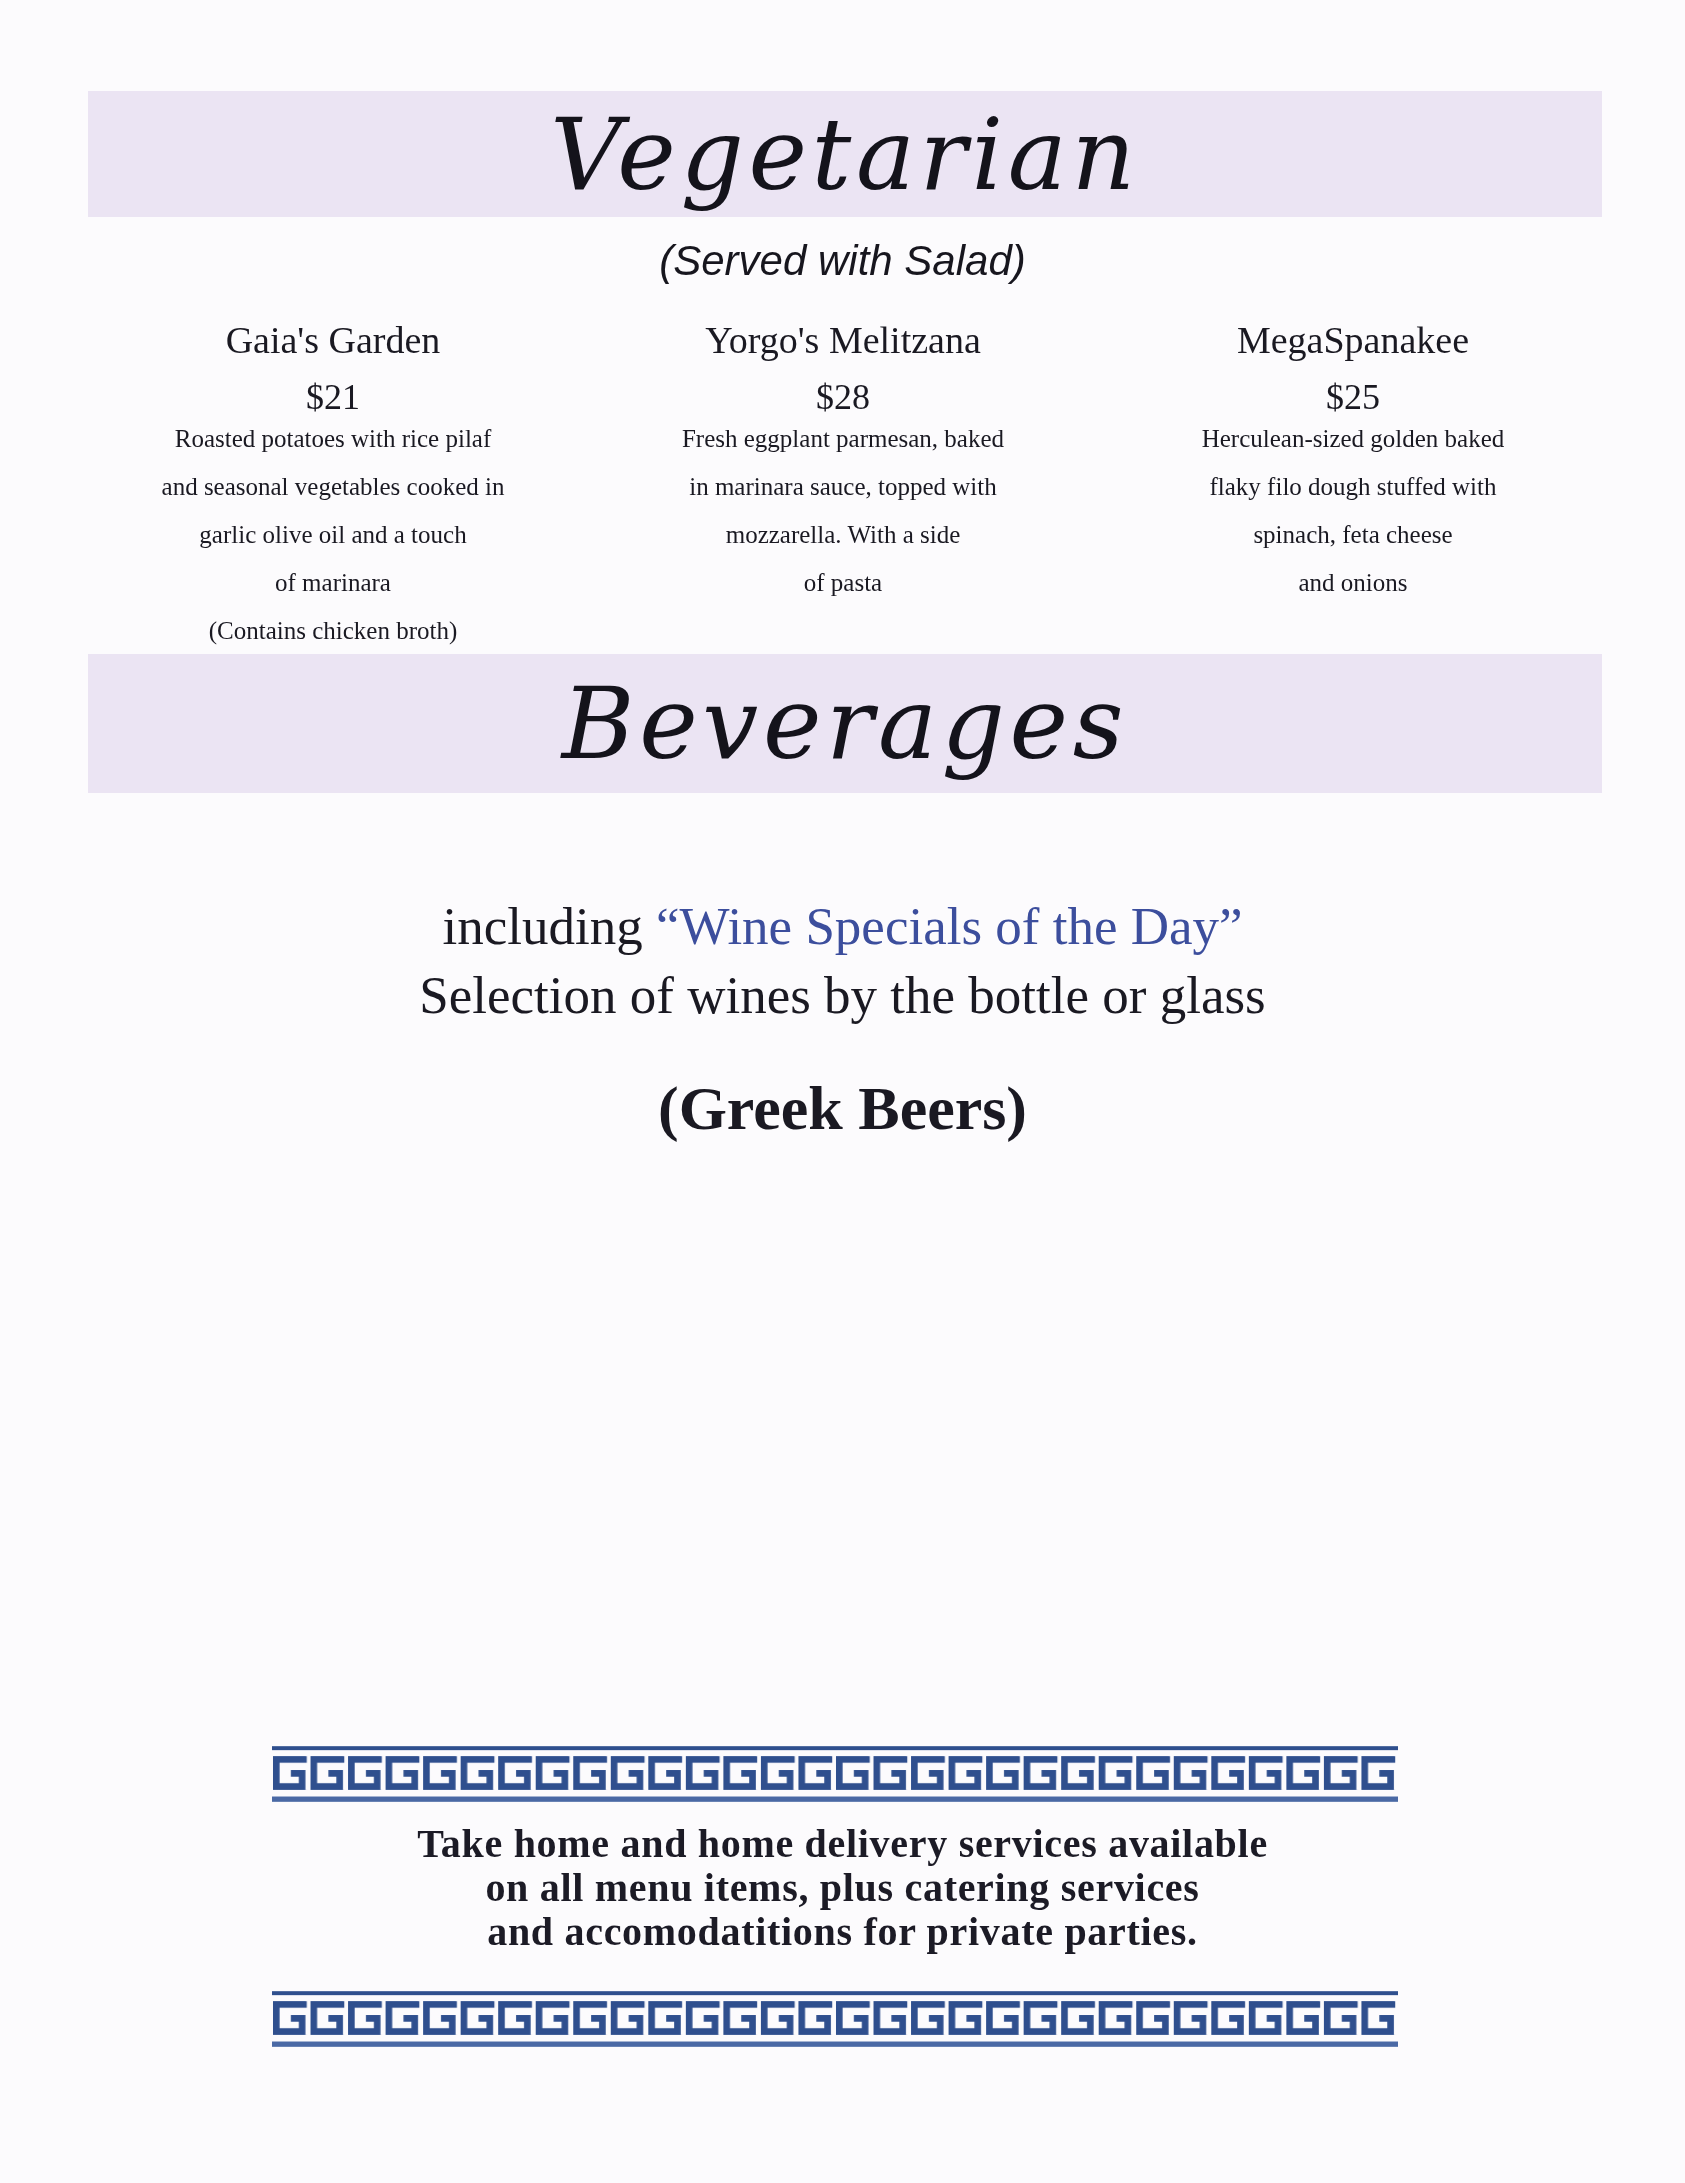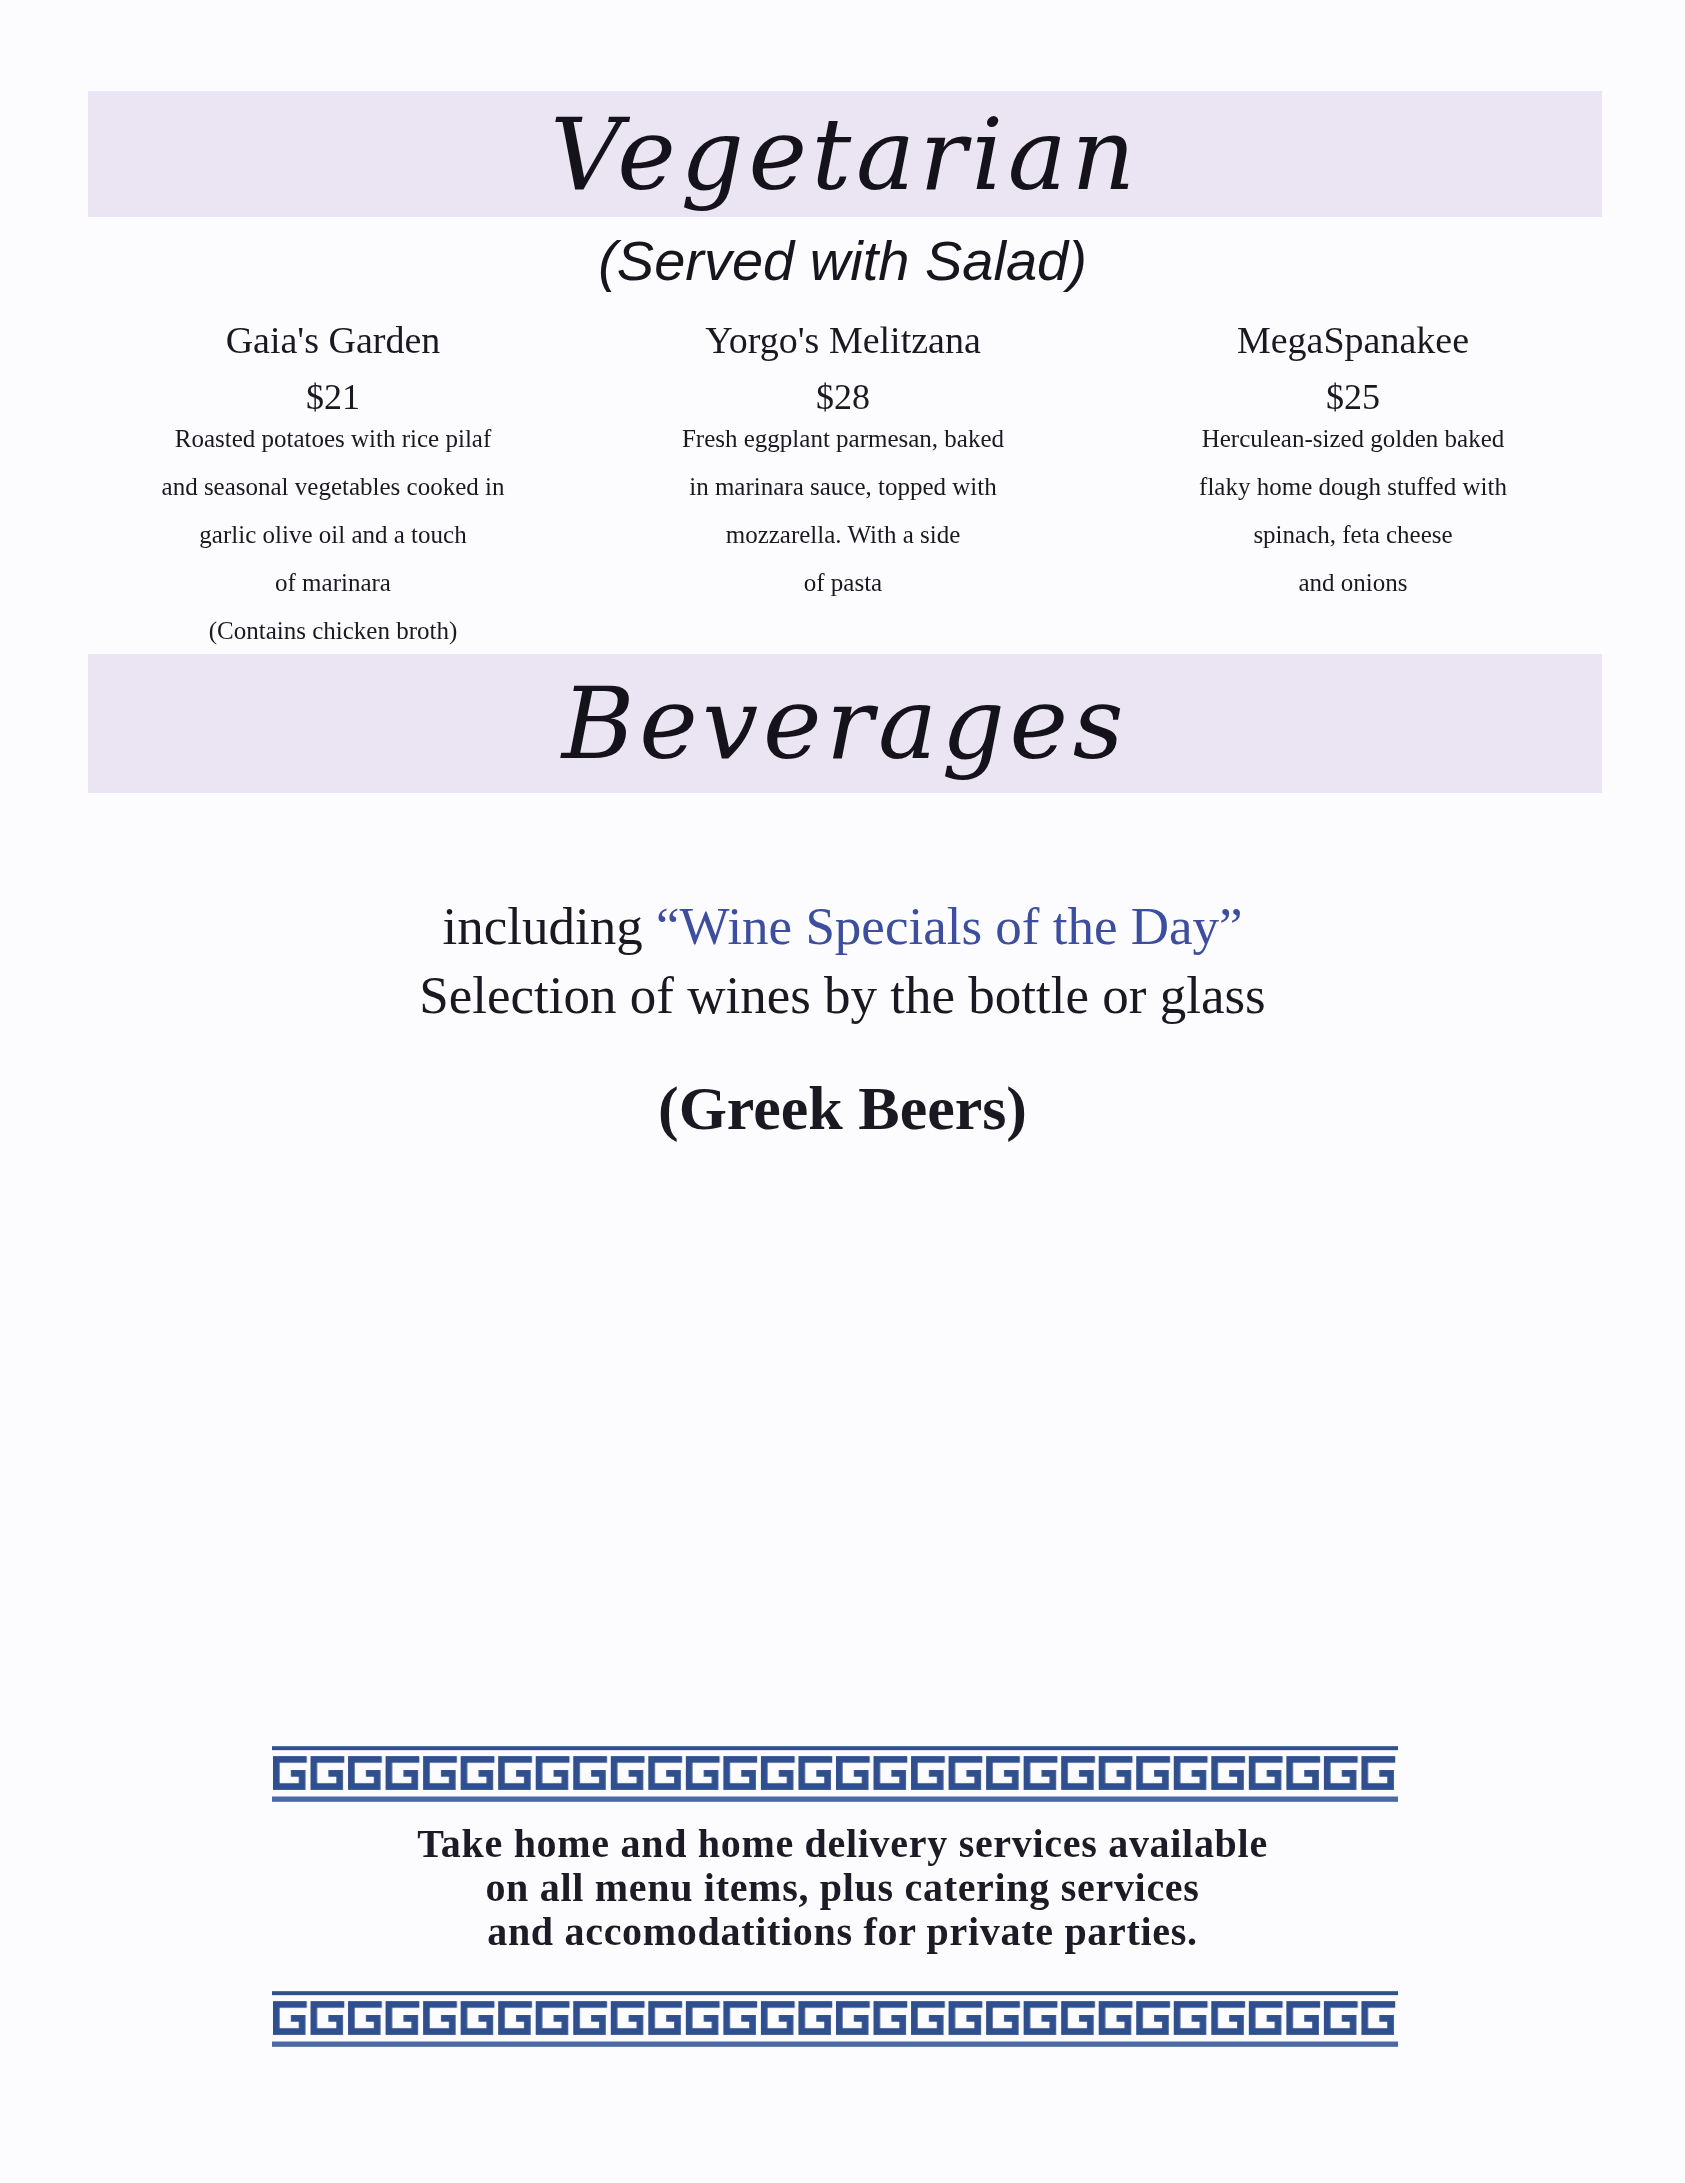--- a/index.html
+++ b/index.html
@@ -24,21 +24,21 @@
     font-style:italic;
     font-size:99px;line-height:1;
     letter-spacing:4.6px;
     color:#14131b;
   }
   .subtitle{
     position:absolute;top:238px;left:0;right:0;
     text-align:center;
     font-family:"Liberation Sans",sans-serif;
     font-style:italic;
-    font-size:56px;line-height:46px;
+    font-size:42px;line-height:46px;
     color:#17161e;
   }
   .columns{
     position:absolute;top:315px;left:78px;width:1530px;
     display:flex;
   }
   .menu-item{flex:1;text-align:center;padding:0 13.2px;box-sizing:border-box;}
   .item-name{font-size:38px;line-height:50px;}
   .item-price{font-size:36px;line-height:36px;margin-top:14px;}
   .item-desc{font-size:25px;line-height:48px;margin-top:0;white-space:pre-line;}
@@ -97,21 +97,21 @@
       <div class="item-price">$28</div>
       <div class="item-desc">Fresh eggplant parmesan, baked
 in marinara sauce, topped with
 mozzarella. With a side
 of pasta</div>
     </div>
     <div class="menu-item">
       <div class="item-name">MegaSpanakee</div>
       <div class="item-price">$25</div>
       <div class="item-desc">Herculean-sized golden baked
-flaky home dough stuffed with
+flaky filo dough stuffed with
 spinach, feta cheese
 and onions</div>
     </div>
   </div>
 
   <div class="banner banner-beverages">
     <div class="script-title">Beverages</div>
   </div>
 
   <div class="wine-block">

